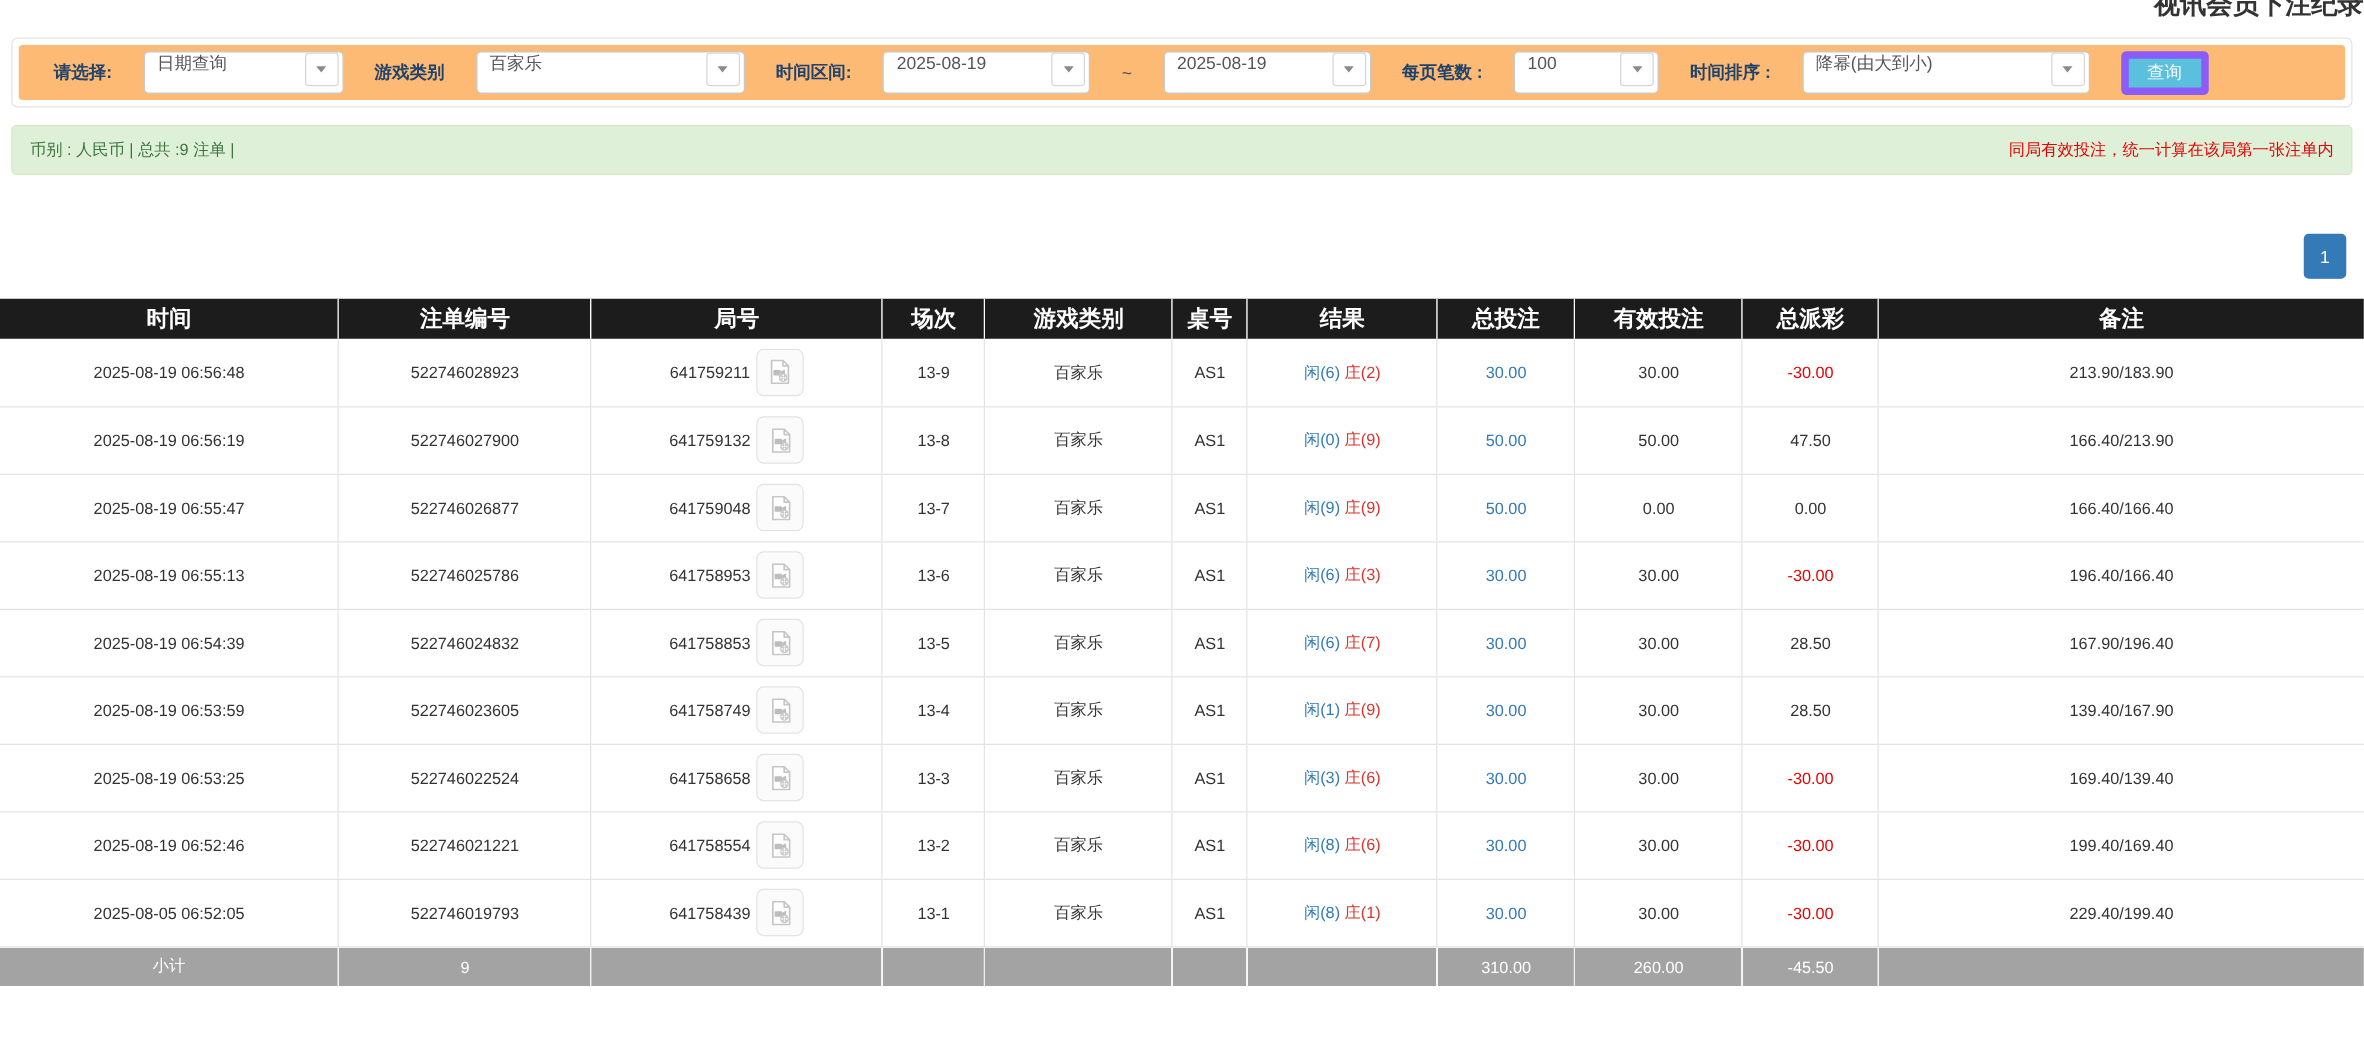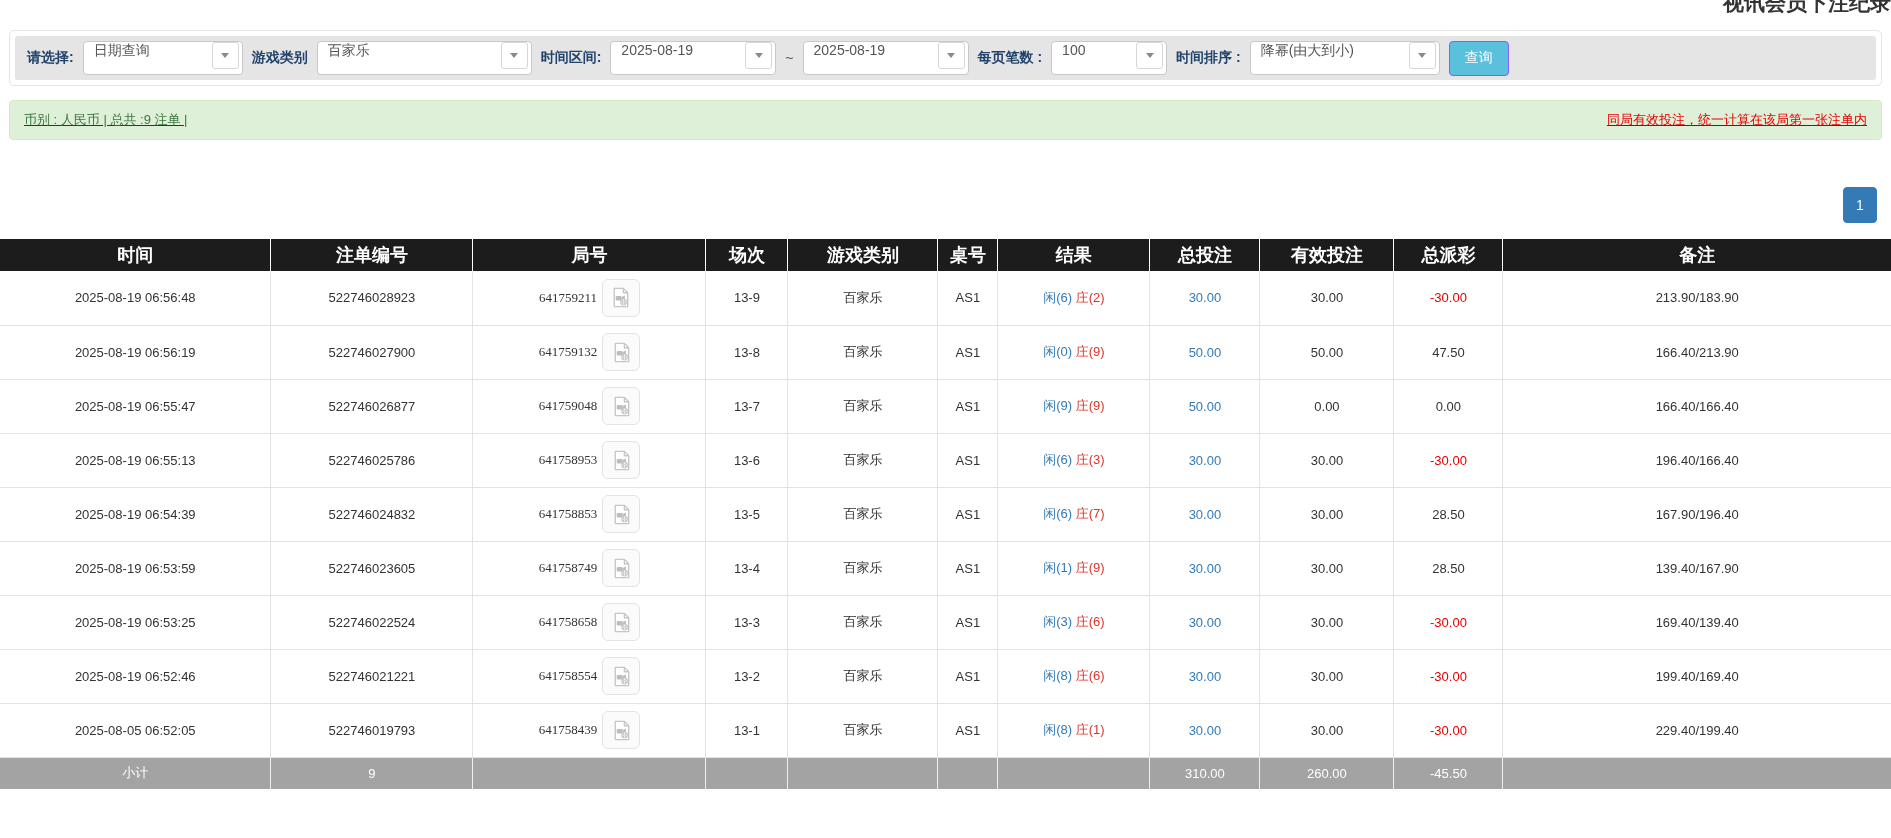--- a/index.html
+++ b/index.html
@@ -14,22 +14,22 @@
   .page-title {
     font-size:21px; font-weight:700; color:#333;
     margin:-11px 0 0 18px; white-space:nowrap;
   }
   
   .filter-panel {
     margin:16px 9px 0 9px; background:#fff;
     border:1px solid #e4e4e4; border-radius:5px; padding:5px;
   }
   .filter-bar {
-    background:#e5e5e5; border-radius:3px; height:44px;
-    display:flex; align-items:center; gap:9px; padding:0 12px;
+    background:#fdba74; border-radius:3px; height:44px;
+    display:flex; align-items:center; gap:25px; padding:0 28px;
   }
   .f-label { font-size:14px; font-weight:700; color:#21436b; white-space:nowrap; }
   .tilde { color:#555; font-size:14px; }
   .select-box {
     background:#fff; border:1px solid #c8c8c8; border-radius:4px;
     height:34px; display:flex; align-items:flex-start;
     padding-left:10px; color:#555; font-size:14px; cursor:pointer;
   }
   .select-text { white-space:nowrap; overflow:hidden; }
   .select-arrow {
@@ -39,31 +39,31 @@
   }
   .caret {
     width:0; height:0;
     border-left:4px solid transparent; border-right:4px solid transparent;
     border-top:5px solid #8a8a8a;
   }
   .w-qtype { width:160px; }
   .w-game  { width:215px; }
   .w-date  { width:166px; }
   .w-size  { width:116px; }
-  .w-sort  { width:190px; }
+  .w-sort  { width:230px; }
   .search-btn {
-    background:#5bc0de; border:1px solid #8b5cf6; color:#fff;
+    background:#5bc0de; border:6px solid #8b5cf6; color:#fff;
     height:35px; padding:0 15px; border-radius:4px; font-size:14px; cursor:pointer;
   }
   
   .notice-bar {
     margin:14px 9px 0 9px; height:40px;
     background:#dff0d8; border:1px solid #d6e9c6; border-radius:4px;
     display:flex; align-items:center; justify-content:space-between;
-    padding:0 14px; font-size:13px;text-decoration:underline;
+    padding:0 14px; font-size:13px;
   }
   .notice-left  { color:#3c763d; }
   .notice-right { color:#e60000; }
   
   .pagination-row { display:flex; justify-content:flex-end; margin:47px 14px 16px 0; }
   .page-btn {
     width:34px; height:36px; background:#337ab7; border:1px solid #337ab7;
     border-radius:4px; color:#fff; font-size:14px;
     display:flex; align-items:center; justify-content:center; cursor:pointer;
   }
@@ -73,21 +73,21 @@
     background:#1c1c1c; color:#fff; font-size:18px; font-weight:700;
     height:32px; border-right:1px solid #fff; text-align:center;
   }
   thead th:last-child { border-right:none; }
   tbody td {
     height:54px; text-align:center; font-size:13px; color:#333; background:#fff;
     border-bottom:1px solid #e3e3e3; border-right:1px solid #e3e3e3;
     overflow:hidden;
   }
   tbody td:last-child { border-right:none; }
-  .round-wrap { display:inline-flex; align-items:center; gap:5px;font-family:Liberation Serif, serif; }
+  .round-wrap { display:inline-flex; align-items:center; gap:5px; }
   .video-btn {
     width:38px; height:38px; background:#fbfbfb; border:1px solid #e3e3e3;
     border-radius:6px; display:inline-flex; align-items:center; justify-content:center;
     cursor:pointer; padding:0;
   }
   .res-player { color:#337ab7; }
   .res-banker { color:#d9342b;text-align:center; }
   .cell-total-bet { color:#337ab7; cursor:pointer; }
   .neg { color:#e60000; }
   tr.summary td {

